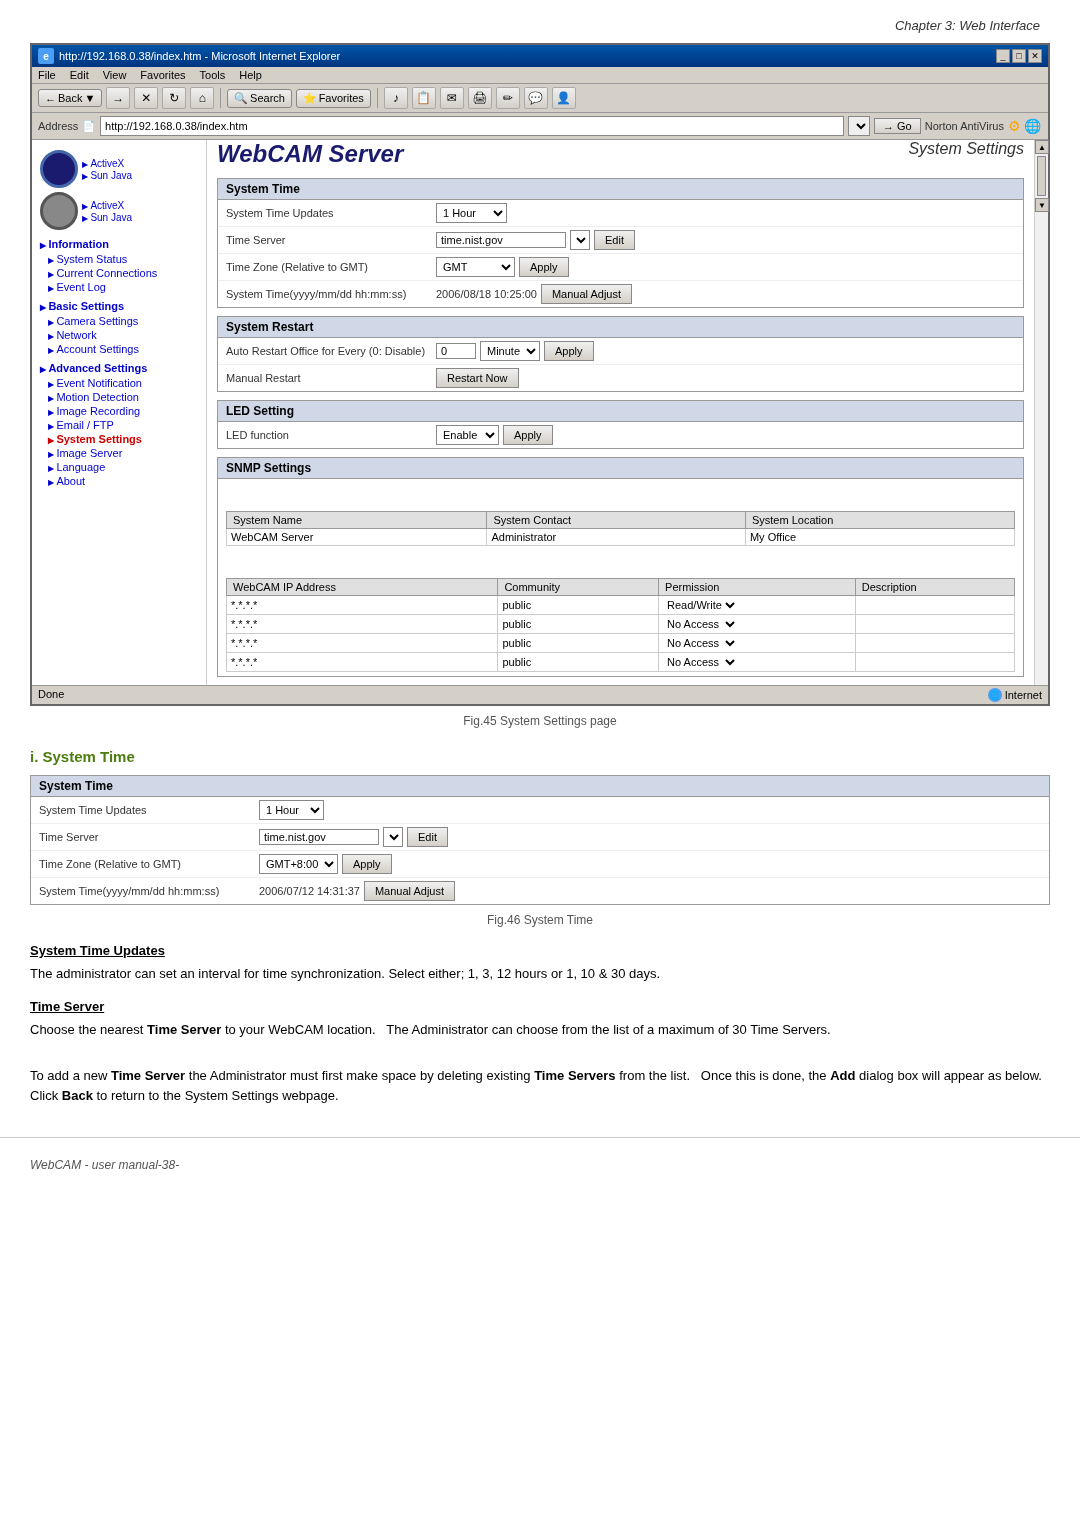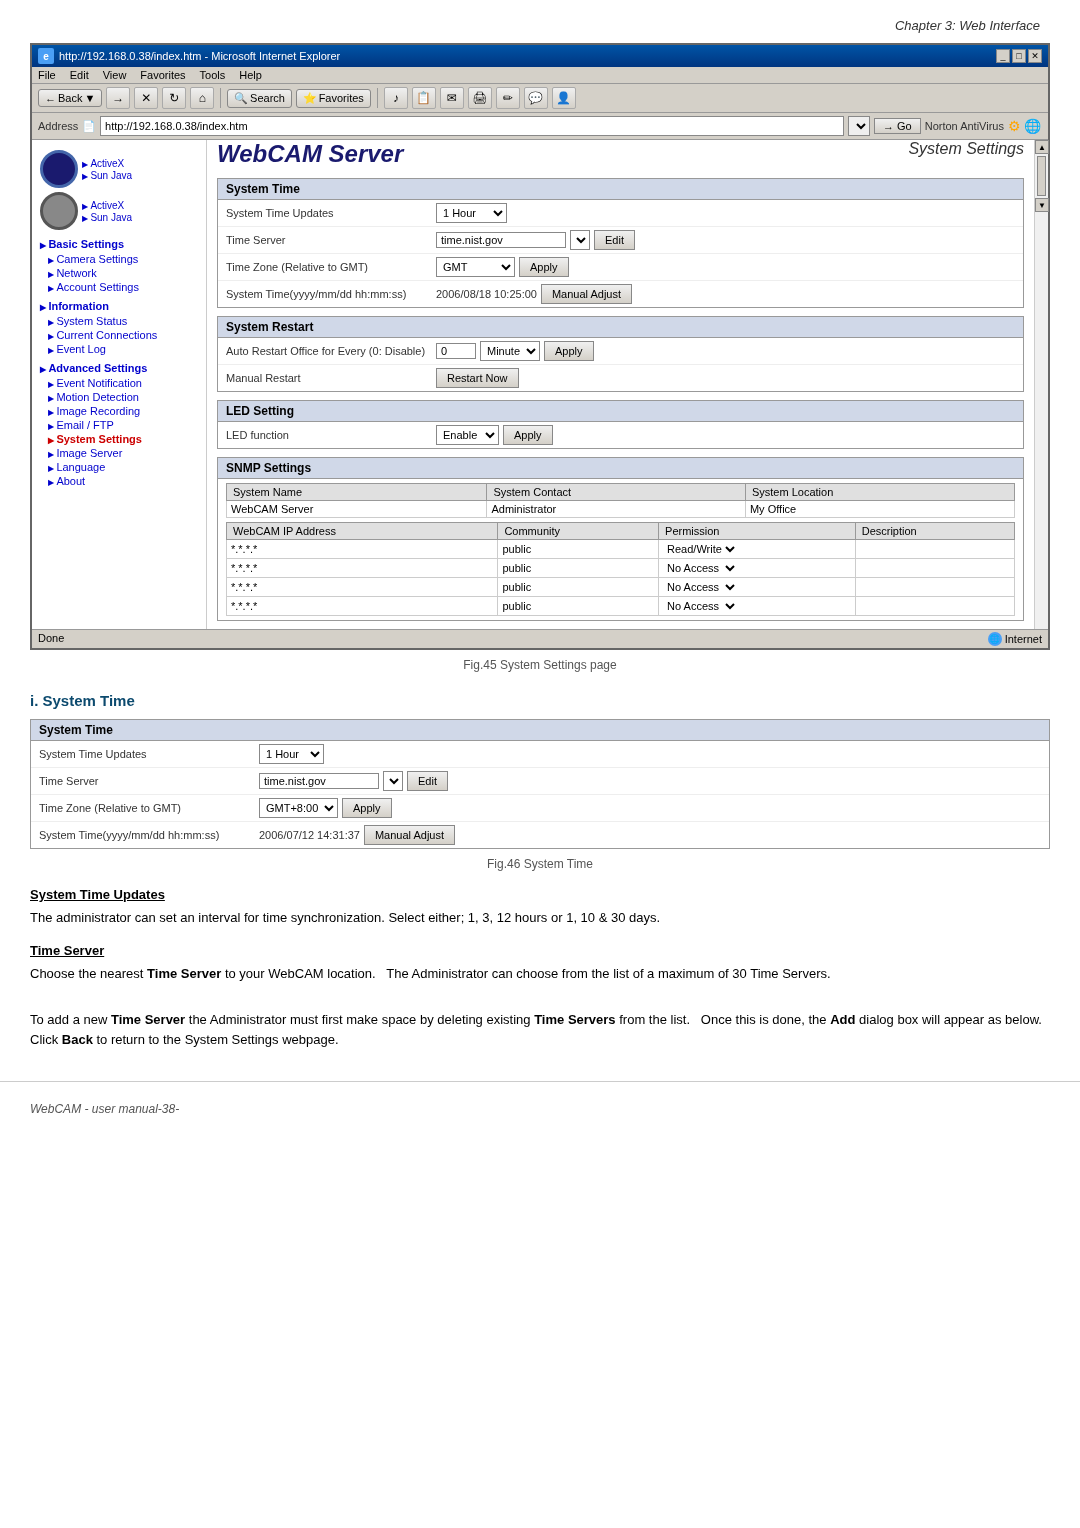--- a/index.html
+++ b/index.html
@@ -320,20 +320,21 @@
     .settings-value {
       font-size: 11px;
       color: #333;
     }
 
     
     .snmp-table {
       width: 100%;
       border-collapse: collapse;
       font-size: 11px;
+      margin-top: 28px;
     }
 
     .snmp-table th {
       background: #e0e0e0;
       border: 1px solid #999;
       padding: 2px 6px;
       text-align: left;
       font-weight: normal;
     }
 
@@ -376,21 +377,21 @@
       font-size: 12px;
       color: #555;
       margin: 8px 0 16px 0;
     }
 
     
     .section-heading {
       font-size: 15px;
       font-weight: bold;
       margin: 20px 30px 10px 30px;
-      color: #0c4a6e;
+      color: #4d7c0f;
     }
 
     
     .system-time-table {
       margin: 0 30px 8px 30px;
       border: 1px solid #999;
     }
 
     .system-time-table-header {
       background: #d0d8e8;
@@ -572,31 +573,31 @@
 
       <div class="camera-item">
         <div class="camera-circle" style="background:#888; border-color:#555;"></div>
         <div class="camera-sub">
           <span class="camera-tech">ActiveX</span>
           <span class="camera-tech">Sun Java</span>
         </div>
       </div>
 
       <div class="sidebar-section">
+        <div class="sidebar-group-title">Information</div>
+        <div class="sidebar-item">System Status</div>
+        <div class="sidebar-item">Current Connections</div>
+        <div class="sidebar-item">Event Log</div>
+      </div>
+
+      <div class="sidebar-section">
         <div class="sidebar-group-title">Basic Settings</div>
         <div class="sidebar-item">Camera Settings</div>
         <div class="sidebar-item">Network</div>
         <div class="sidebar-item">Account Settings</div>
-      </div>
-
-      <div class="sidebar-section">
-        <div class="sidebar-group-title">Information</div>
-        <div class="sidebar-item">System Status</div>
-        <div class="sidebar-item">Current Connections</div>
-        <div class="sidebar-item">Event Log</div>
       </div>
 
       <div class="sidebar-section">
         <div class="sidebar-group-title">Advanced Settings</div>
         <div class="sidebar-item">Event Notification</div>
         <div class="sidebar-item">Motion Detection</div>
         <div class="sidebar-item">Image Recording</div>
         <div class="sidebar-item">Email / FTP</div>
         <div class="sidebar-item active">System Settings</div>
         <div class="sidebar-item">Image Server</div>

